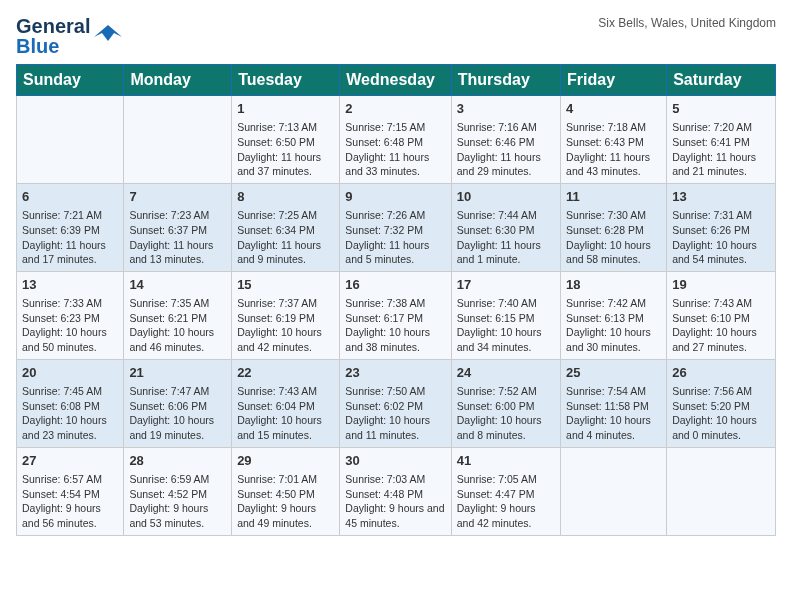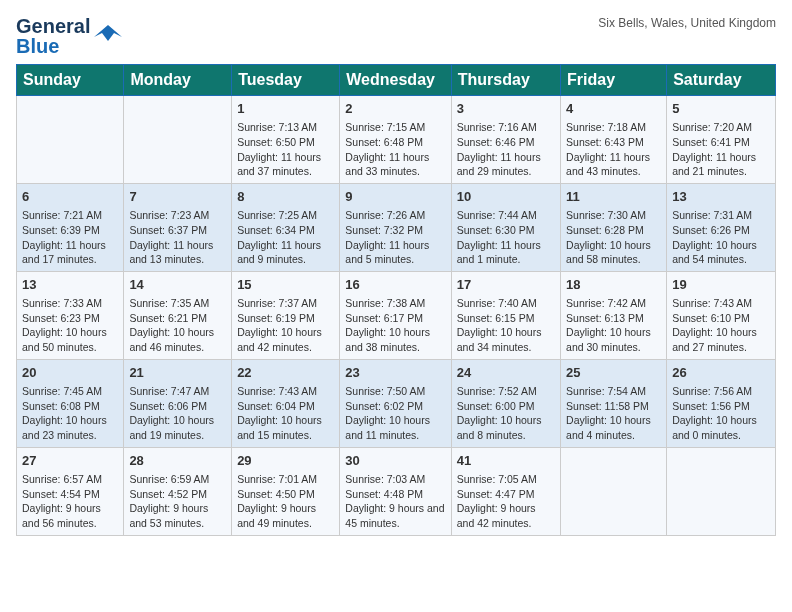--- a/index.html
+++ b/index.html
@@ -212,21 +212,21 @@
           <td><span class="day-number">24</span>
         <span>Sunrise: 7:52 AM</span><br>
         <span>Sunset: 6:00 PM</span><br>
         <span>Daylight: 10 hours and 8 minutes.</span></td>
           <td><span class="day-number">25</span>
         <span>Sunrise: 7:54 AM</span><br>
         <span>Sunset: 11:58 PM</span><br>
         <span>Daylight: 10 hours and 4 minutes.</span></td>
           <td><span class="day-number">26</span>
         <span>Sunrise: 7:56 AM</span><br>
-        <span>Sunset: 1:56 PM</span><br>
+        <span>Sunset: 5:20 PM</span><br>
         <span>Daylight: 10 hours and 0 minutes.</span></td>
         </tr>
         <tr>
           <td><span class="day-number">27</span>
         <span>Sunrise: 6:57 AM</span><br>
         <span>Sunset: 4:54 PM</span><br>
         <span>Daylight: 9 hours and 56 minutes.</span></td>
           <td><span class="day-number">28</span>
         <span>Sunrise: 6:59 AM</span><br>
         <span>Sunset: 4:52 PM</span><br>

